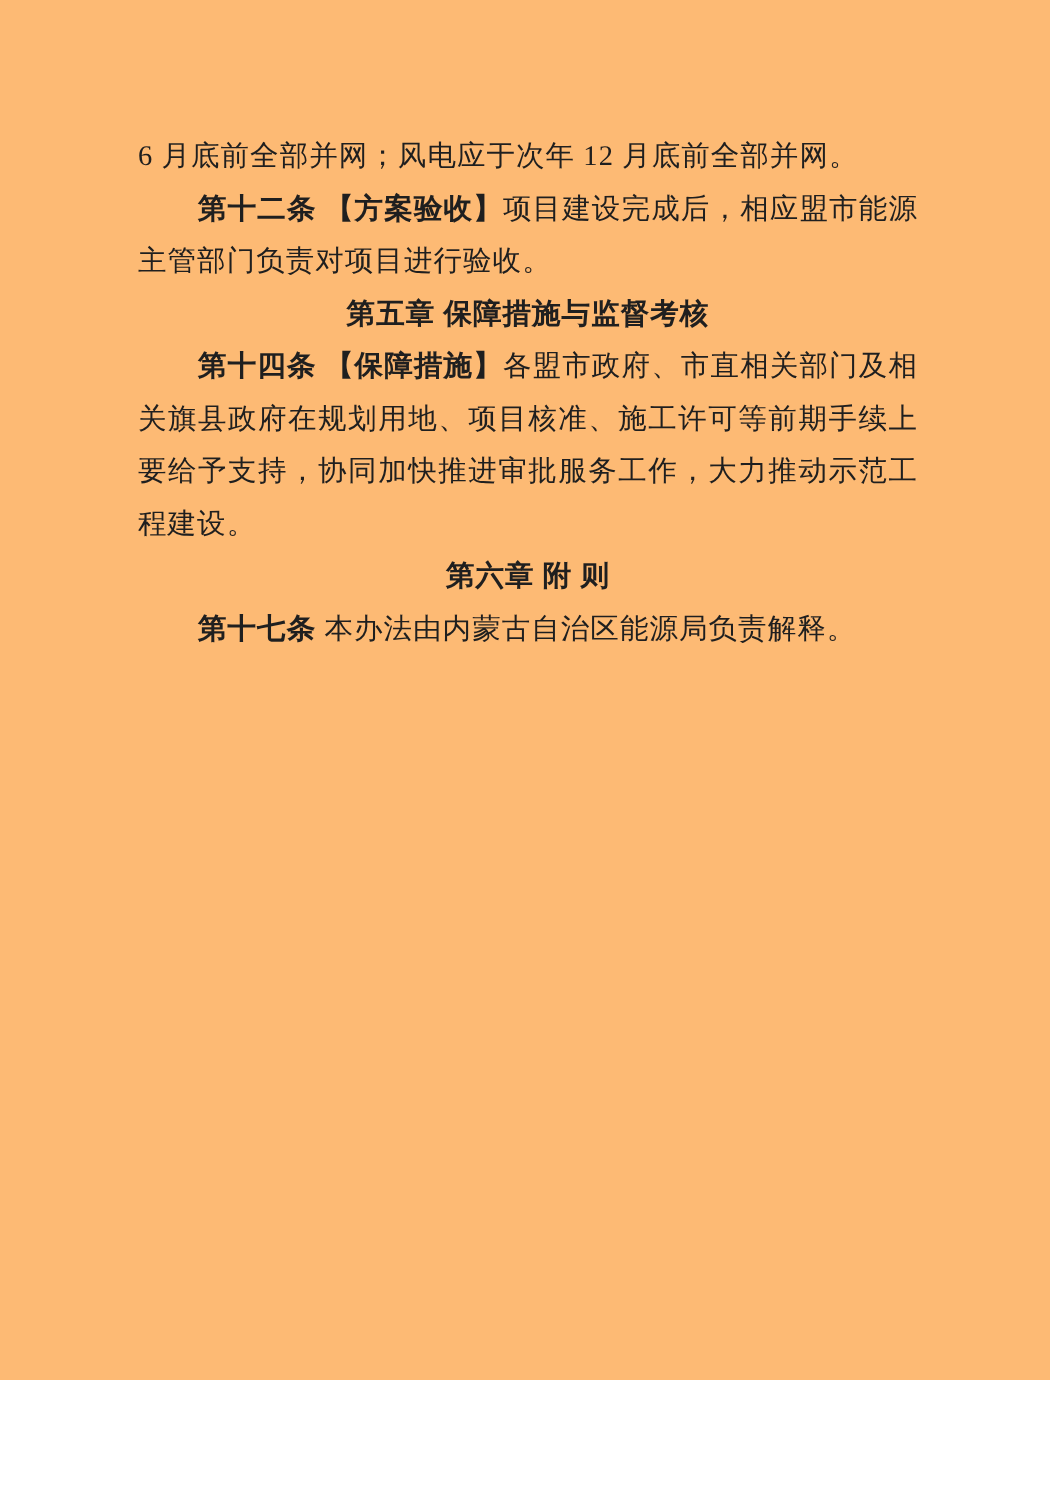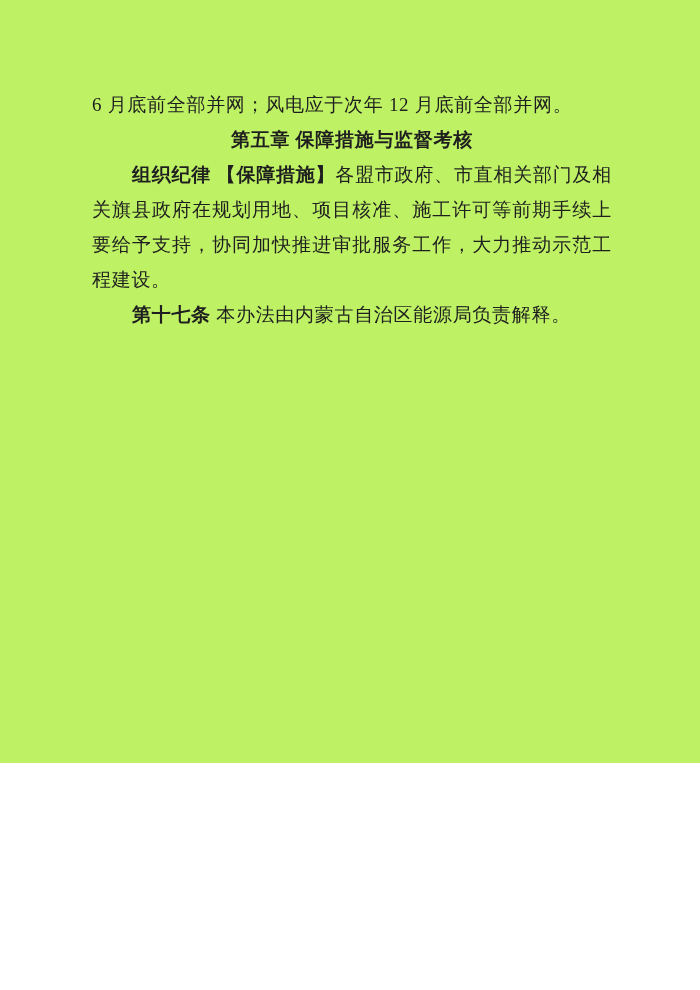--- a/index.html
+++ b/index.html
@@ -3,22 +3,22 @@
 <meta charset="utf-8">
 <style>
   html, body {
     margin: 0;
     padding: 0;
     background: #ffffff;
   }
   .page {
     position: relative;
     width: 700px;
-    height: 763px;
-    background: #bef264;
+    height: 920px;
+    background: #fdba74;
     overflow: hidden;
   }
   .doc-body {
     position: absolute;
     top: 87px;
     left: 92px;
     width: 520px;
     font-family: "Liberation Serif", "DejaVu Serif", serif;
     font-size: 19px;
     letter-spacing: 0.7px;
@@ -41,17 +41,19 @@
   .bold {
     font-weight: bold;
   }
 </style>
 </head>
 <body>
 
 <div class="page">
   <div class="doc-body">
       <div class="para"><span class="">6 月底前全部并网；风电应于次年 12 月底前全部并网。</span></div>
+      <div class="para indent"><span class="bold">第十二条 【方案验收】</span><span class="">项目建设完成后，相应盟市能源主管部门负责对项目进行验收。</span></div>
       <div class="heading"><span class="bold">第五章 保障措施与监督考核</span></div>
-      <div class="para indent"><span class="bold">组织纪律 【保障措施】</span><span class="">各盟市政府、市直相关部门及相关旗县政府在规划用地、项目核准、施工许可等前期手续上要给予支持，协同加快推进审批服务工作，大力推动示范工程建设。</span></div>
+      <div class="para indent"><span class="bold">第十四条 【保障措施】</span><span class="">各盟市政府、市直相关部门及相关旗县政府在规划用地、项目核准、施工许可等前期手续上要给予支持，协同加快推进审批服务工作，大力推动示范工程建设。</span></div>
+      <div class="heading"><span class="bold">第六章 附 则</span></div>
       <div class="para indent"><span class="bold">第十七条</span><span class=""> 本办法由内蒙古自治区能源局负责解释。</span></div>
     </div>
 </div>
 
 </body></html>

